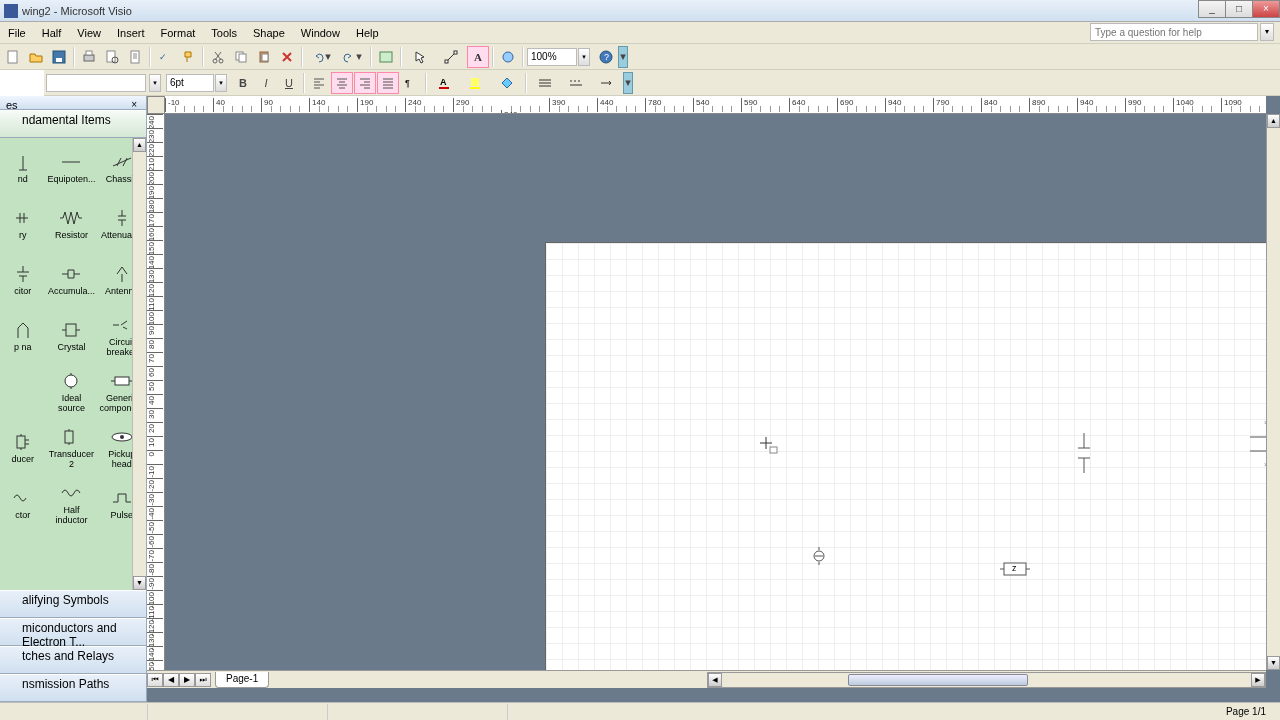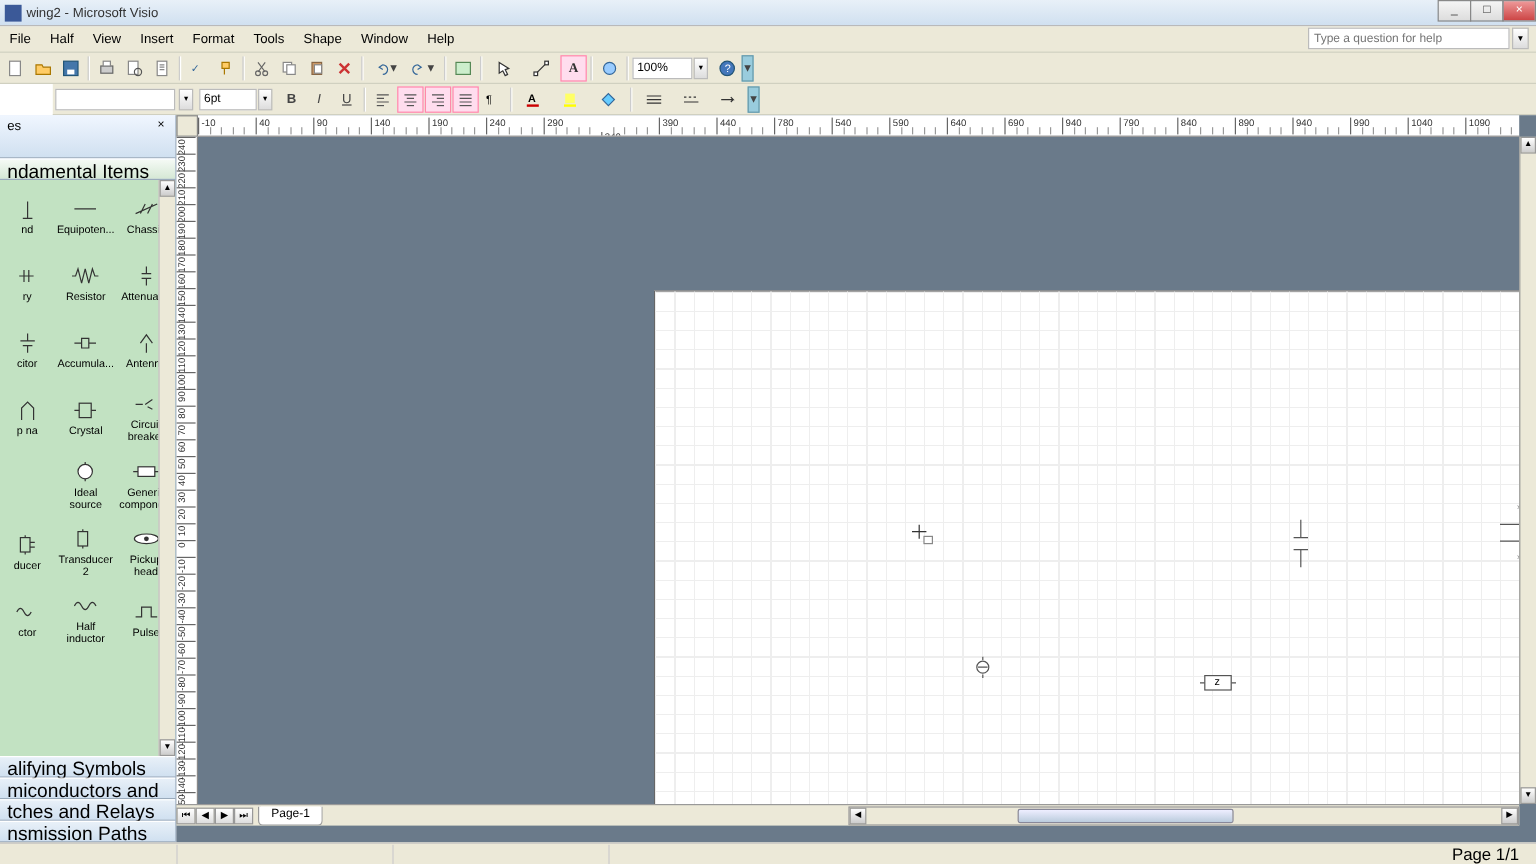--- a/index.html
+++ b/index.html
@@ -24,28 +24,28 @@
 .zoom { width: 50px; height: 18px; border: 1px solid #bbb; font-size: 10px; padding: 1px 3px; background: #fff; }
 
 .tbar2 { height: 26px; background: #ece9d8; border-bottom: 1px solid #d0d0c0; display: flex; align-items: center; padding: 0 2px; gap: 1px; margin-left: 44px; }
 .fontname { width: 100px; height: 18px; border: 1px solid #bbb; background: #fff; margin-right: 2px; }
 .fontsize { width: 48px; height: 18px; border: 1px solid #bbb; background: #fff; font-size: 10px; padding: 1px 3px; }
 .fddb { width: 12px; height: 18px; border: 1px solid #bbb; background: linear-gradient(#fff,#ddd); font-size: 7px; text-align: center; line-height: 16px; margin-right: 4px; }
 
 .workspace { position: absolute; top: 96px; left: 0; right: 0; bottom: 18px; display: flex; }
 
 .shapes-panel { width: 147px; background: #e6f0fb; border-right: 1px solid #9ab; display: flex; flex-direction: column; }
-.sp-title { height: 36px; background: linear-gradient(#f0f6ff,#d0e0f0); border-bottom: 1px solid #9ab; font-size: 11px; padding: 3px 6px; display: flex; justify-content: space-between; }
+.sp-title { height: 14px; background: linear-gradient(#f0f6ff,#d0e0f0); border-bottom: 1px solid #9ab; font-size: 11px; padding: 3px 6px; display: flex; justify-content: space-between; }
 .sp-title .x { font-size: 10px; cursor: default; padding: 0 3px; }
 .sp-search { padding: 4px 6px; font-size: 10px; background: #e6f0fb; border-bottom: 1px solid #cde; }
 .sp-search-row { display: flex; margin-top: 2px; }
 .sp-search-input { flex: 1; height: 18px; border: 1px solid #aaa; font-size: 10px; padding: 1px 3px; color: #888; }
 .sp-search-dd { width: 14px; height: 18px; border: 1px solid #aaa; background: linear-gradient(#fff,#ddd); font-size: 8px; text-align: center; line-height: 16px; }
 .sp-search-go { width: 18px; height: 18px; background: #4a4; border: 1px solid #393; margin-left: 2px; color: #fff; font-size: 10px; text-align: center; line-height: 16px; }
-.sp-cat { height: 18px; background: linear-gradient(#f5faf5,#d5e8d5); border-top: 1px solid #fff; border-bottom: 1px solid #9ab; font-size: 16px; padding: 2px 6px; cursor: default; }
+.sp-cat { height: 28px; background: linear-gradient(#f5faf5,#d5e8d5); border-top: 1px solid #fff; border-bottom: 1px solid #9ab; font-size: 12px; padding: 2px 22px; cursor: default; }
 .sp-cat.collapsed { background: linear-gradient(#e8f0f8,#d0e0f0); }
 .shape-grid { flex: 1; background: #c2e2c2; overflow: hidden; position: relative; display: grid; grid-template-columns: repeat(3, 1fr); grid-auto-rows: 56px; padding: 2px 0; }
 .shape { display: flex; flex-direction: column; align-items: center; justify-content: center; font-size: 9px; text-align: center; cursor: default; padding: 2px; }
 .shape .ic { width: 26px; height: 20px; margin-bottom: 2px; }
 .shape-scroll { position: absolute; right: 0; top: 0; bottom: 0; width: 14px; background: #ece9d8; border-left: 1px solid #bbb; }
 .shape-scroll .arr { height: 14px; background: linear-gradient(#fff,#ccc); border: 1px solid #999; font-size: 7px; text-align: center; line-height: 12px; }
 
 .canvas-area { flex: 1; position: relative; background: #6a7a8a; }
 .hruler { position: absolute; top: 0; left: 18px; right: 14px; height: 18px; background: #fff; border-bottom: 1px solid #888; overflow: hidden; }
 .vruler { position: absolute; top: 18px; left: 0; bottom: 32px; width: 18px; background: #fff; border-right: 1px solid #888; overflow: hidden; }
@@ -68,21 +68,21 @@
 .navbtn { width: 16px; height: 14px; border: 1px solid #999; background: linear-gradient(#fff,#ddd); font-size: 8px; text-align: center; line-height: 12px; }
 .ptab { height: 16px; background: #fff; border: 1px solid #999; border-top: none; padding: 1px 10px; margin-left: 4px; font-size: 10px; border-radius: 0 0 4px 4px; }
 
 .hscroll { position: absolute; bottom: 14px; left: 560px; right: 14px; height: 16px; background: #ece9d8; border: 1px solid #999; display: flex; }
 .hscroll .arr { width: 14px; background: linear-gradient(#fff,#ccc); border: 1px solid #999; font-size: 7px; text-align: center; line-height: 12px; }
 .hscroll .thumb { position: absolute; left: 140px; width: 180px; height: 12px; top: 1px; background: linear-gradient(#eef,#bcd); border: 1px solid #889; border-radius: 2px; }
 
 .vscroll { position: absolute; top: 18px; right: 0; bottom: 32px; width: 14px; background: #ece9d8; border-left: 1px solid #999; }
 .vscroll .arr { height: 14px; background: linear-gradient(#fff,#ccc); border: 1px solid #999; font-size: 7px; text-align: center; line-height: 12px; }
 
-.statusbar { position: absolute; bottom: 0; left: 0; right: 0; height: 18px; background: #ece9d8; border-top: 1px solid #bbb; font-size: 14px; display: flex; align-items: center; }
+.statusbar { position: absolute; bottom: 0; left: 0; right: 0; height: 18px; background: #ece9d8; border-top: 1px solid #bbb; font-size: 10px; display: flex; align-items: center; }
 .statusbar .cell { height: 16px; border-right: 1px solid #ccc; padding: 1px 8px; }
 .statusbar .pageno { margin-left: auto; padding: 1px 14px; }
 
 .component { position: absolute; }
 </style>
 </head>
 <body>
 
 <div class="titlebar">
   <span class="vicon"></span>

